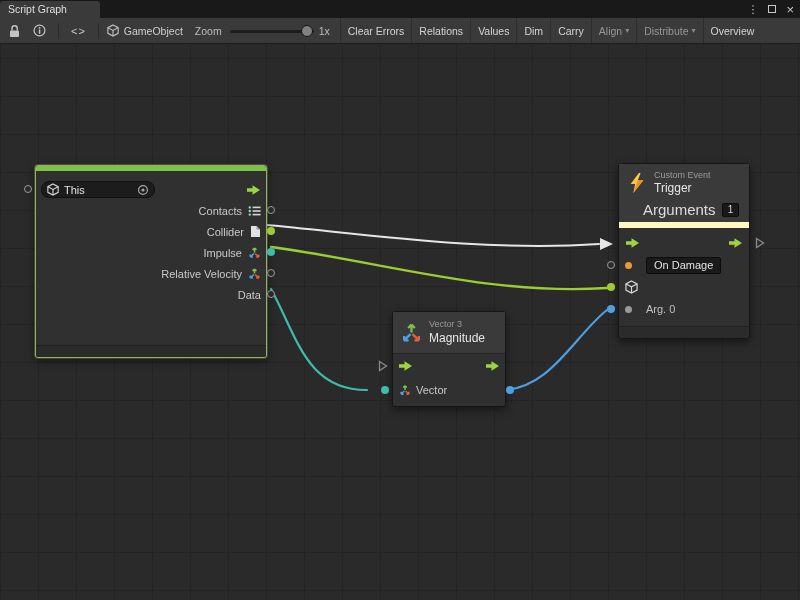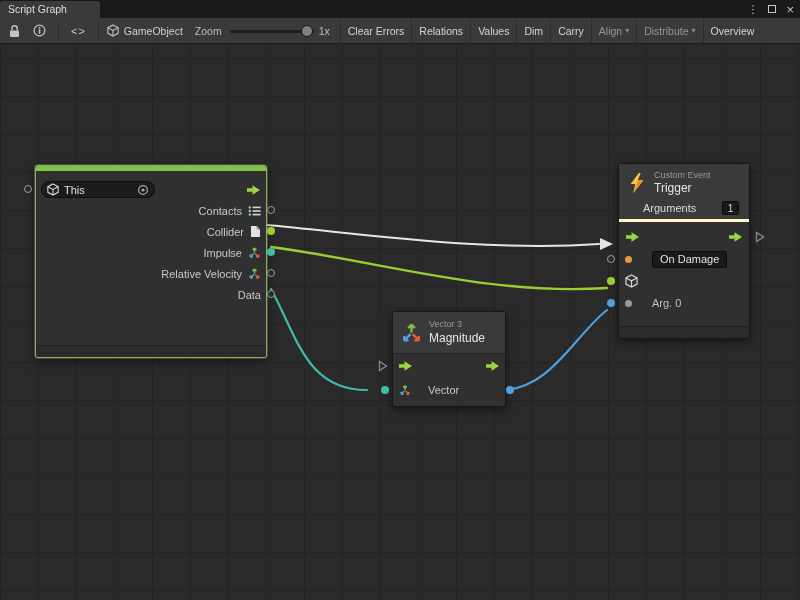--- a/index.html
+++ b/index.html
@@ -90,34 +90,34 @@
   .row-out { justify-content:flex-end; gap:6px; padding-right:5px; }
   .row-out .port-label { font-size:11px; color:#C8C8C8; }
   .node-footer { position:absolute; left:0; right:0; bottom:0; height:12px;
     border-top:1px solid #1F1F1F; background:#2B2B2B; border-radius:0 0 3px 3px; }
 
   
   .node-mag { left:392px; top:267px; width:114px; height:96px; }
   .node-mag .node-header { height:42px; }
   .mrow { height:24px; display:flex; align-items:center; position:relative; }
   .mrow-flow { justify-content:space-between; padding:0 5px; }
-  .mrow-vec { gap:17px; padding-left:6px; }
+  .mrow-vec { gap:5px; padding-left:6px; }
   .mrow-vec .port-label { font-size:11px; color:#C8C8C8; }
 
   
   .node-trig { left:618px; top:119px; width:132px; height:176px; }
-  .trig-header { background:#3A3A3A; border-bottom:3px solid #fef9c3; padding:6px 8px 4px 8px; }
+  .trig-header { background:#3A3A3A; border-bottom:6px solid #fef9c3; padding:6px 8px 4px 8px; }
   .trig-top { display:flex; align-items:center; gap:7px; }
   .trig-args { display:flex; align-items:center; margin-top:5px; padding-left:16px; }
-  .trig-args .args-label { font-size:11px; color:#DCDCDC; }
+  .trig-args .args-label { font-size:15px; color:#DCDCDC; }
   .mini-field { margin-left:auto; margin-right:2px; width:17px; height:14px; background:#191919;
     border:1px solid #0C0C0C; border-radius:2px; color:#D8D8D8; font-size:10px;
     display:flex; align-items:center; justify-content:center; }
   .trig-body { padding-top:4px; }
-  .trow { height:22px; display:flex; align-items:center; position:relative; padding:0 6px; gap:20px;text-align:right; }
+  .trow { height:22px; display:flex; align-items:center; position:relative; padding:0 6px; gap:14px;text-align:right; }
   .trow-flow { justify-content:space-between; }
   .name-field { background:#1A1A1A; border:1px solid #0C0C0C; border-radius:2px; color:#E2E2E2;
     font-size:11px; padding:1px 7px; line-height:13px; }
   .trow .port-label { font-size:11px; color:#C0C0C0; }
 </style>
 </head>
 <body>
 
 <div class="window">
 

